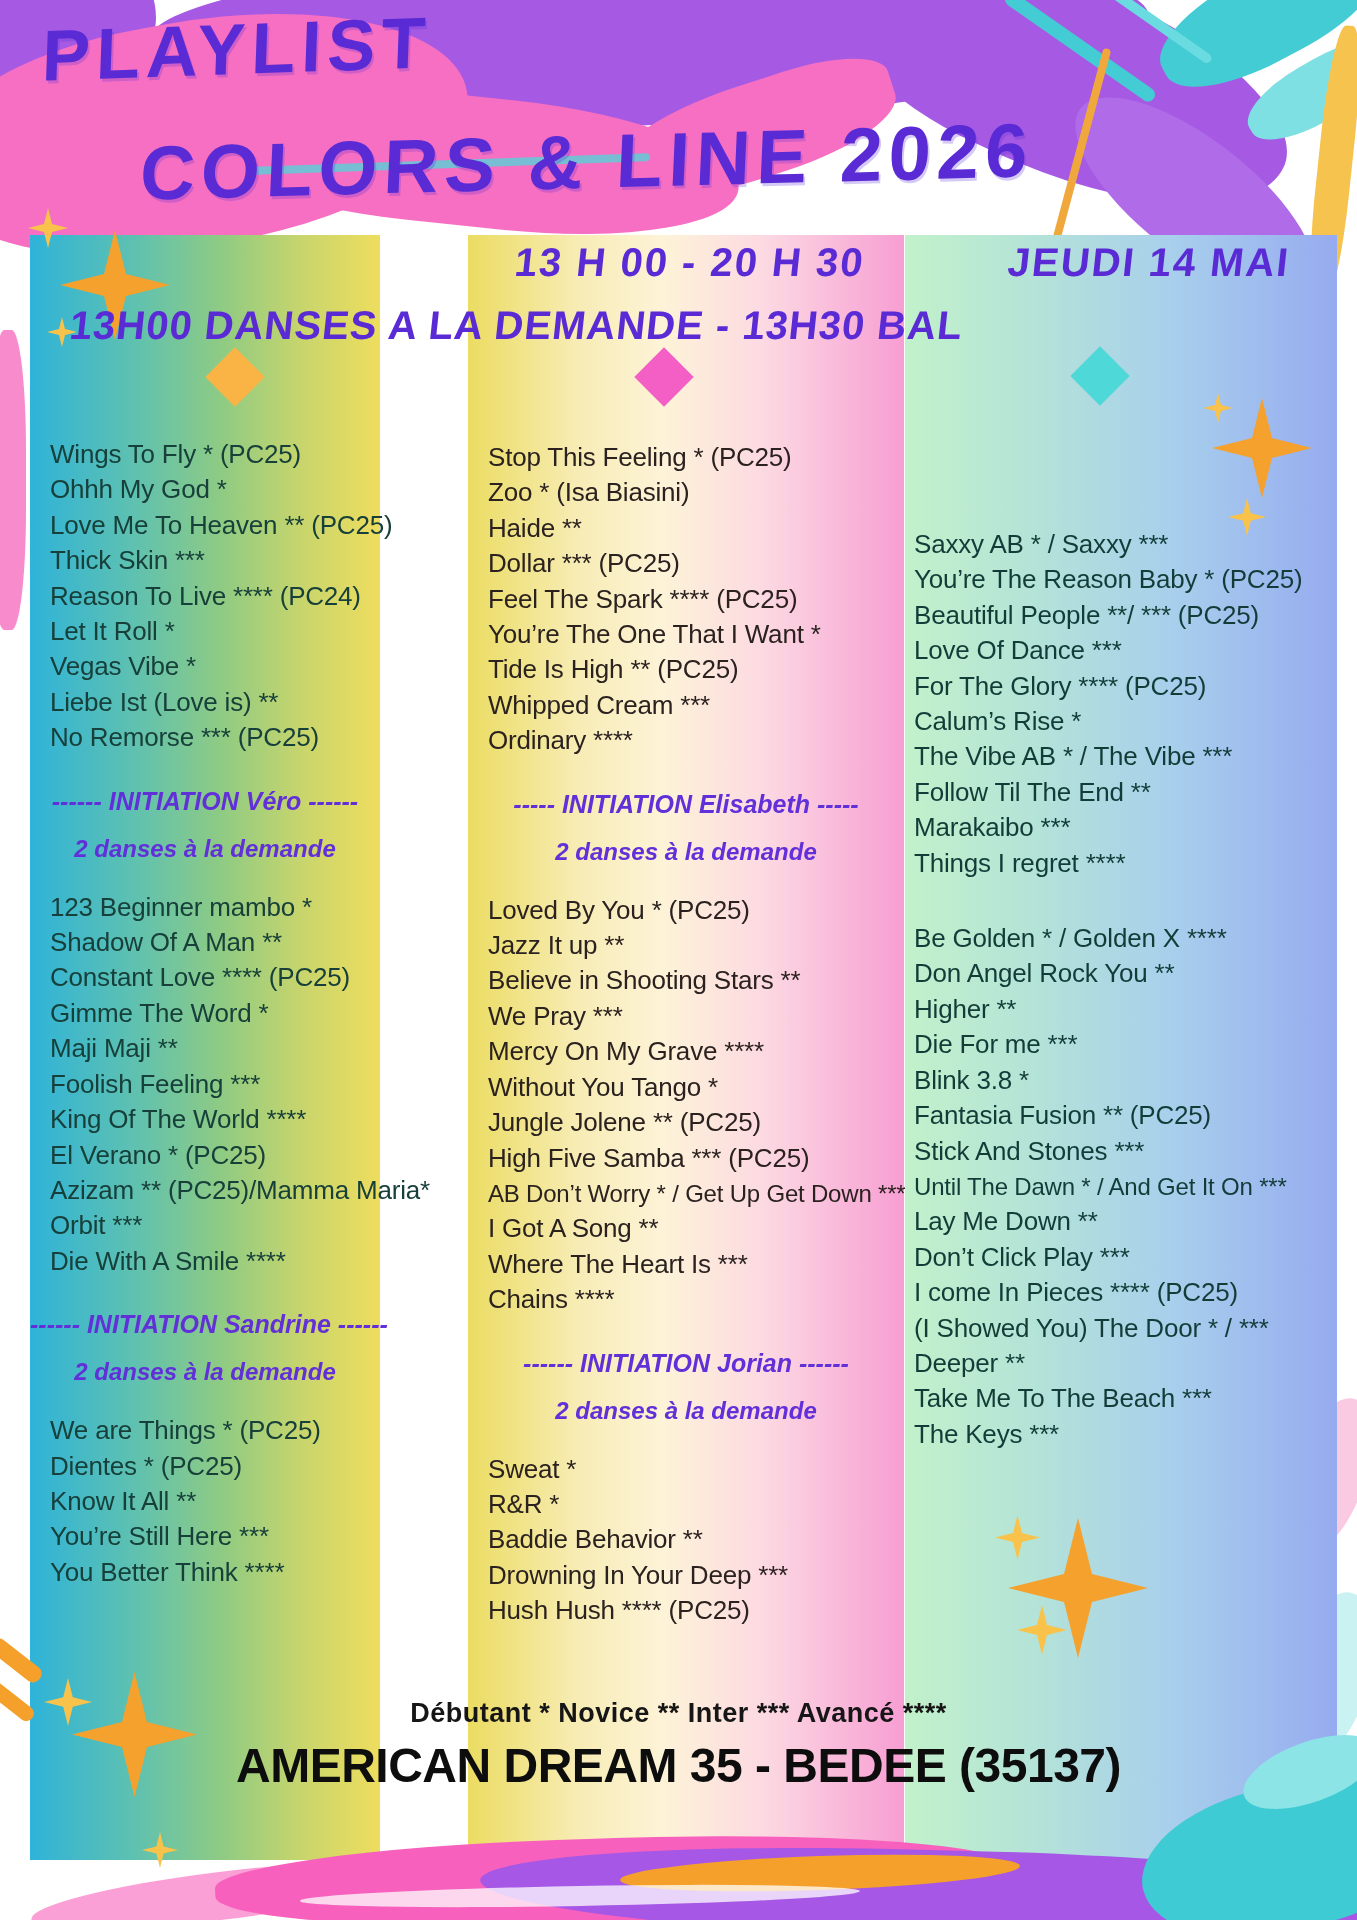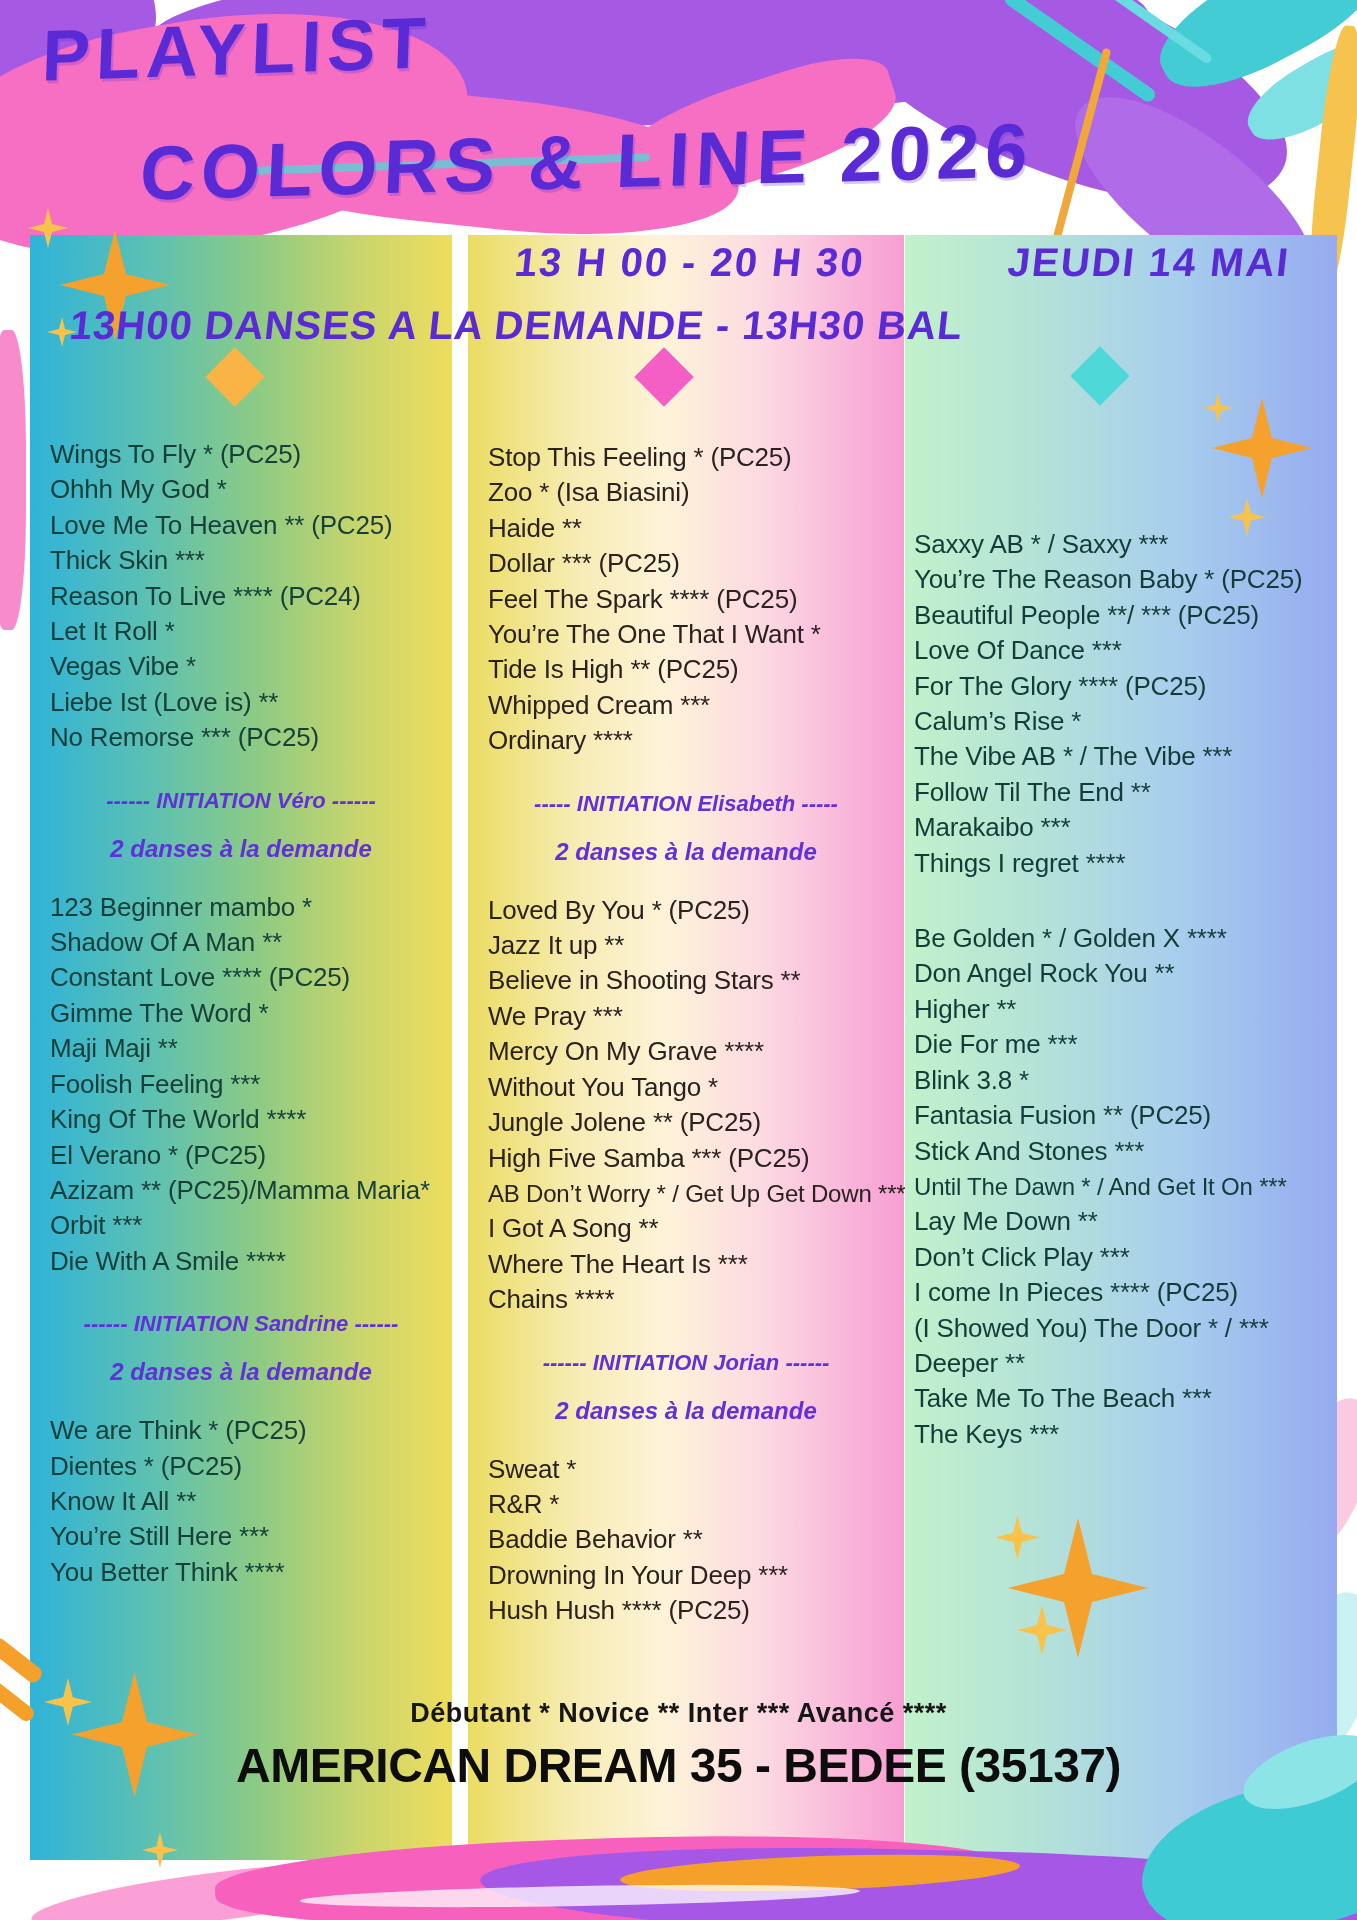--- a/index.html
+++ b/index.html
@@ -42,35 +42,35 @@
   .title-playlist{left:42px;top:8px;font-size:72px;letter-spacing:6px;transform:rotate(-2deg) skewX(-4deg);
      text-shadow:2px 3px 0 rgba(88,43,214,.25);}
   .title-colors{left:140px;top:118px;font-size:76px;letter-spacing:6px;transform:rotate(-1.5deg) skewX(-4deg);
      text-shadow:2px 3px 0 rgba(88,43,214,.25);}
   .sched-time{left:515px;top:240px;font-size:40px;letter-spacing:2px;transform:skewX(-6deg);}
   .sched-date{left:1008px;top:240px;font-size:40px;letter-spacing:2px;transform:skewX(-6deg);}
   .sched-note{left:70px;top:303px;font-size:40px;letter-spacing:1px;transform:skewX(-6deg);}
 
   
   .column{position:absolute;top:235px;height:1625px;z-index:1;}
-  [data-col="0"]{left:30px;width:422px;
+  [data-col="0"]{left:30px;width:350px;
     background:linear-gradient(90deg,#2fb3d9 0%,#5fc1b0 30%,#8fcb83 55%,#c9d56c 78%,#eedd5e 100%);}
   [data-col="1"]{left:468px;width:436px;
     background:linear-gradient(90deg,#ebdc62 0%,#f7ecb4 25%,#fdf3d8 45%,#fcd9e2 68%,#f79ed3 100%);}
   [data-col="2"]{left:905px;width:432px;
     background:linear-gradient(90deg,#c2f1cb 0%,#b4e3d8 30%,#a8cfec 62%,#96abf0 100%);}
   .block{white-space:nowrap;}
   .songs{margin-top:26px;}
   .song{font-size:26px;line-height:35.4px;letter-spacing:-0.2px;padding-left:20px;}
   [data-col="0"] .song{color:#17403a;}
   [data-col="1"] .song{color:#2b2220;}
   [data-col="2"] .song{color:#133c38;padding-left:9px;}
   .song.small{font-size:24px;}
   .initiation,.demande{color:#6130d8;font-style:italic;font-weight:bold;text-align:center;line-height:30px;}
-  .initiation{font-size:22px;margin-top:30px;}
+  .initiation{font-size:25px;margin-top:30px;}
   .demande{font-size:24px;margin-top:18px;}
   [data-col="0"] .block-0{margin-top:202px;}
   [data-col="1"] .block-0{margin-top:205px;}
   [data-col="2"] .block-0{margin-top:292px;}
   [data-col="2"] .block-2{margin-top:40px;}
 
   
   .diamond{position:absolute;width:42px;height:42px;transform:rotate(45deg);z-index:2;}
   .dm1{left:214px;top:356px;background:#f9b445;}
   .dm2{left:643px;top:356px;background:#f35fc5;}
@@ -158,21 +158,21 @@
         <div class="song">Foolish Feeling ***</div>
         <div class="song">King Of The World ****</div>
         <div class="song">El Verano * (PC25)</div>
         <div class="song">Azizam ** (PC25)/Mamma Maria*</div>
         <div class="song">Orbit ***</div>
         <div class="song">Die With A Smile ****</div>
       </div>
       <div class="block block-4 initiation">------ INITIATION Sandrine ------</div>
       <div class="block block-5 demande">2 danses à la demande</div>
       <div class="block block-6 songs">
-        <div class="song">We are Think * (PC25)</div>
+        <div class="song">We are Things * (PC25)</div>
         <div class="song">Dientes * (PC25)</div>
         <div class="song">Know It All **</div>
         <div class="song">You’re Still Here ***</div>
         <div class="song">You Better Think ****</div>
       </div>
     </div>
   <div class="column" data-col="1">
       <div class="block block-0 songs">
         <div class="song">Stop This Feeling * (PC25)</div>
         <div class="song">Zoo * (Isa Biasini)</div>

